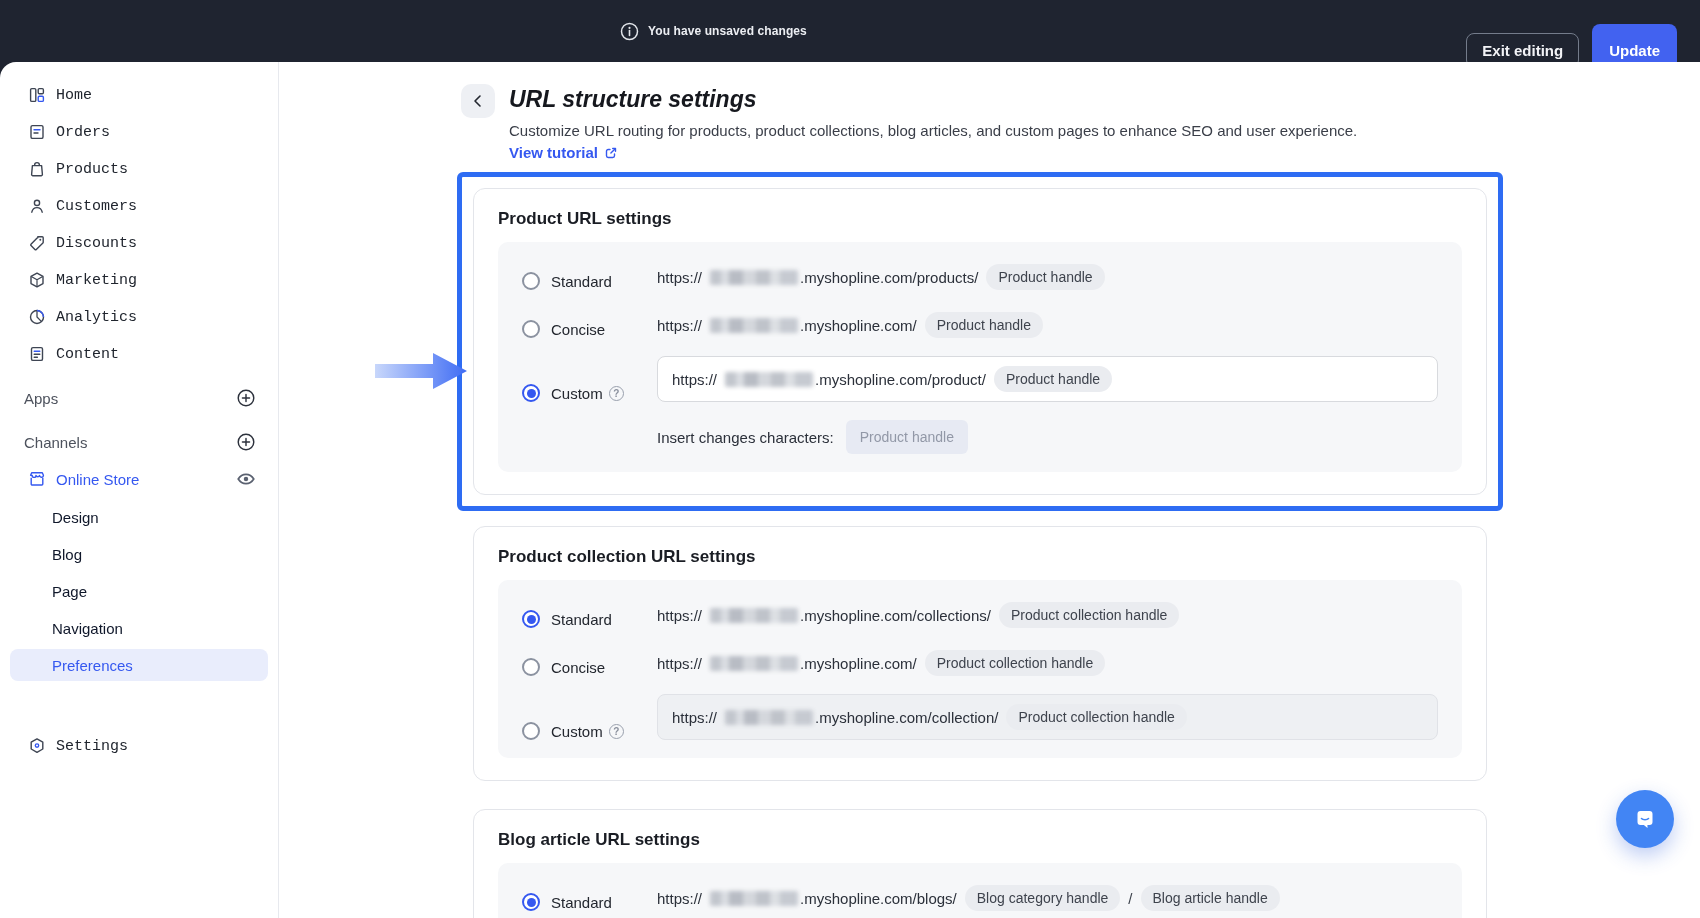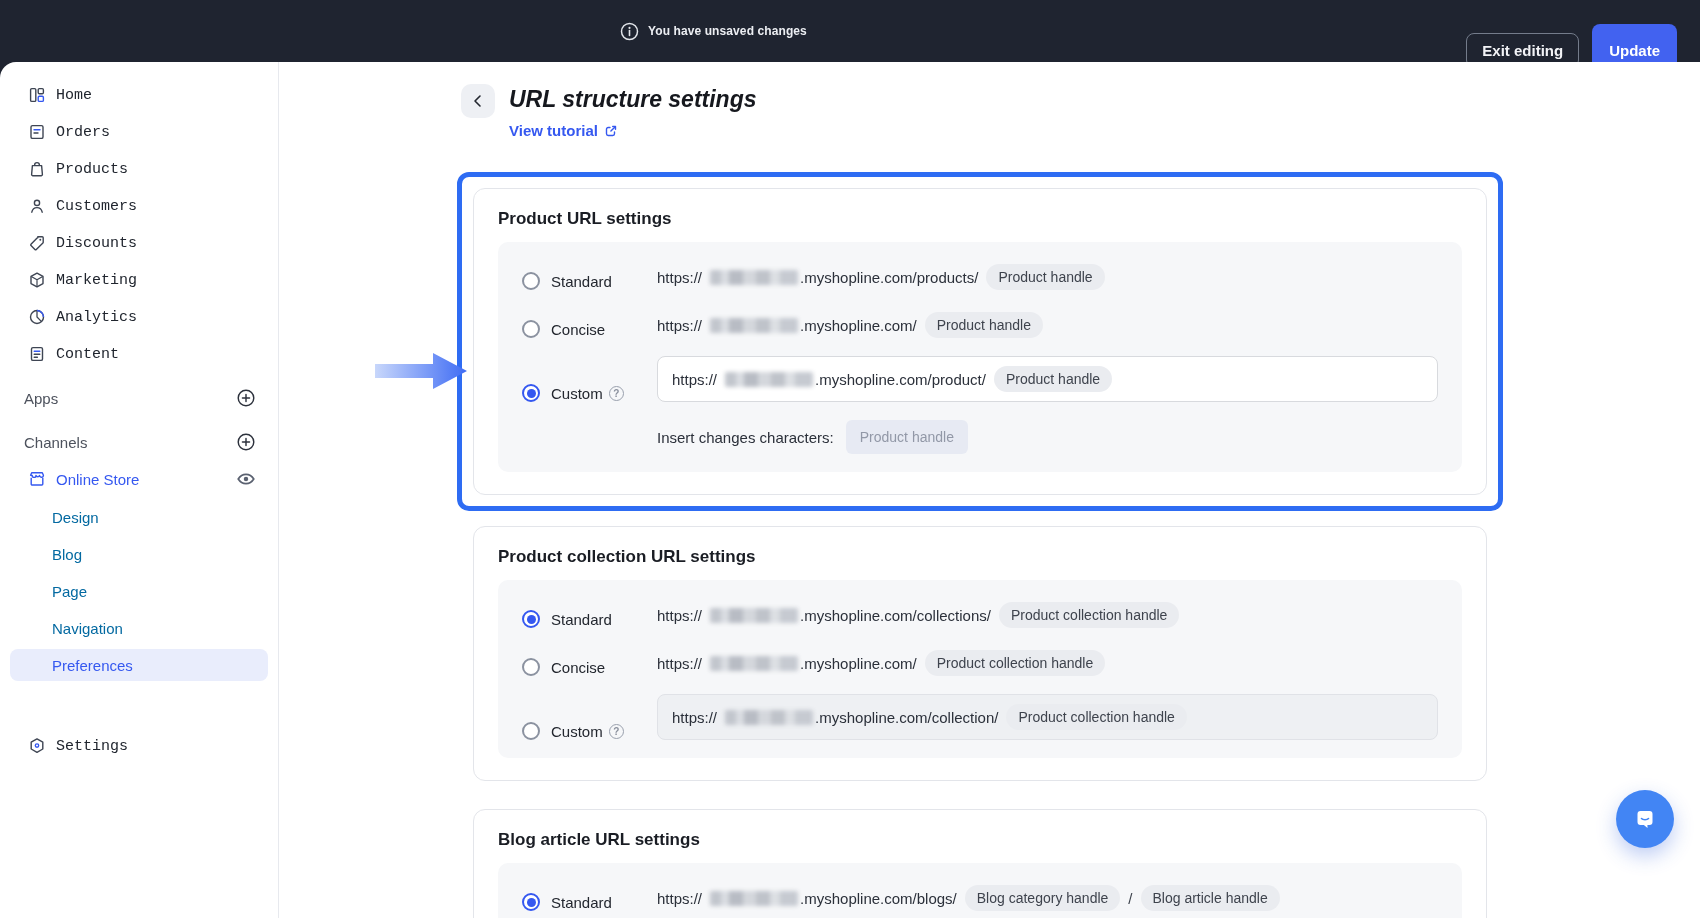--- a/index.html
+++ b/index.html
@@ -30,36 +30,36 @@
   .nav-item { height:30px; margin:0 10px 7px; padding-left:18px; display:flex; align-items:center; gap:10px;
     font-size:15px; color:#20252e; border-radius:8px; cursor:pointer;font-family:Liberation Mono, monospace; }
   .nav-item .ic { width:18px; height:18px; flex:none; display:flex; }
   .section-row { height:30px; margin:14px 10px 7px; padding:0 12px 0 14px; display:flex; align-items:center;
     justify-content:space-between; font-size:15px; color:#4d525d; cursor:pointer; }
   .store-row { height:30px; margin:1px 10px 7px; padding:0 12px 0 18px; display:flex; align-items:center;
     font-size:15px; color:var(--accent,#3558f0); cursor:pointer; }
   .store-row .ic { width:18px; height:18px; margin-right:10px; display:flex; }
   .store-row .grow { flex:1; }
   .sub-item { height:32px; margin:0 10px 5px; padding-left:42px; display:flex; align-items:center;
-    font-size:15px; color:#0369a1; border-radius:8px; cursor:pointer; }
+    font-size:15px; color:#0f172a; border-radius:8px; cursor:pointer; }
   .sub-item.active { background:#e9edfc; color:var(--accent,#3558f0); }
   .settings-row { margin-top:50px; }
 
   
   .main { flex:1; position:relative; background:#fff; }
   .page-header { position:absolute; left:182px; top:22px; display:flex; gap:14px; }
   .back-btn { width:34px; height:34px; border-radius:10px; background:#eef0f4; border:none; cursor:pointer;
     display:flex; align-items:center; justify-content:center; flex:none; }
   .header-text h1 { margin:2px 0 9px; font-size:23px; font-weight:700; color:#16181e;font-style:italic; }
   .header-text p { margin:0 0 5px; font-size:15px; color:#3a3e48; }
   .tutorial-link { display:inline-flex; align-items:center; gap:6px; color:var(--accent,#3558f0);
     font-size:15px; font-weight:700; text-decoration:none; cursor:pointer; }
 
   #cards { position:absolute; left:178px; top:110px; width:1100px; }
-  .hl-box { border:5px solid var(--highlight,#2e6cf3); border-radius:12px; padding:11px; width:1046px; margin-bottom:15px; }
+  .hl-box { border:5px solid var(--highlight,#2e6cf3); border-radius:6px; padding:11px; width:1046px; margin-bottom:15px; }
   .card { width:1014px; background:#fff; border:1px solid #e3e5ea; border-radius:12px; padding:20px 24px 22px; }
   .card.standalone { margin:0 0 28px 16px; }
   .card-title { font-size:17px; font-weight:700; color:#1a1d24; margin-bottom:13px; }
   .panel { background:#f6f7f9; border-radius:10px; padding:18px 24px; }
   .opt-row { display:flex; align-items:flex-end; min-height:30px; margin-bottom:18px; }
   .opt-row:last-child { margin-bottom:0; }
   .radio { width:18px; height:18px; border-radius:50%; border:2px solid #8b92a0; background:#fff; position:relative;
     flex:none; cursor:pointer; }
   .radio.checked { border-color:var(--accent,#3558f0); }
   .radio.checked::after { content:""; position:absolute; inset:2.5px; border-radius:50%; background:var(--accent,#3558f0); }
@@ -256,20 +256,21 @@
   <main class="main">
 
     <div class="page-header">
       <button class="back-btn">
         <svg width="14" height="14" viewBox="0 0 14 14">
             <path d="M9 2L4 7l5 5" stroke="#23272f" stroke-width="1.6" fill="none" stroke-linecap="round" stroke-linejoin="round"></path>
           </svg>
       </button>
       <div class="header-text">
         <h1>URL structure settings</h1>
+        <p>Customize URL routing for products, product collections, blog articles, and custom pages to enhance SEO and user experience.</p>
         <a class="tutorial-link">
           <span>View tutorial</span>
           <span style="display:flex;">
             <svg width="14" height="14" viewBox="0 0 14 14" fill="none" stroke="currentColor" stroke-width="1.4" stroke-linecap="round" stroke-linejoin="round">
                 <path d="M6 3.5H4.2A1.7 1.7 0 0 0 2.5 5.2v4.6a1.7 1.7 0 0 0 1.7 1.7h4.6a1.7 1.7 0 0 0 1.7-1.7V8"></path>
                 <path d="M8.7 2.5h2.8v2.8"></path>
                 <path d="M11.3 2.7L6.9 7.1"></path>
               </svg>
           </span>
         </a>

